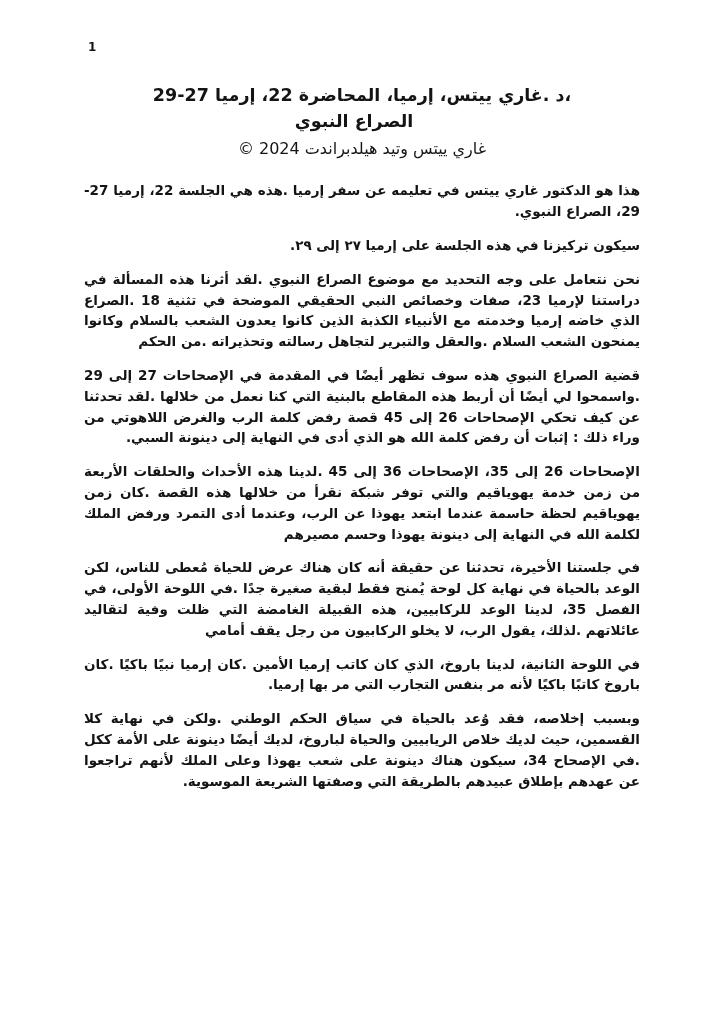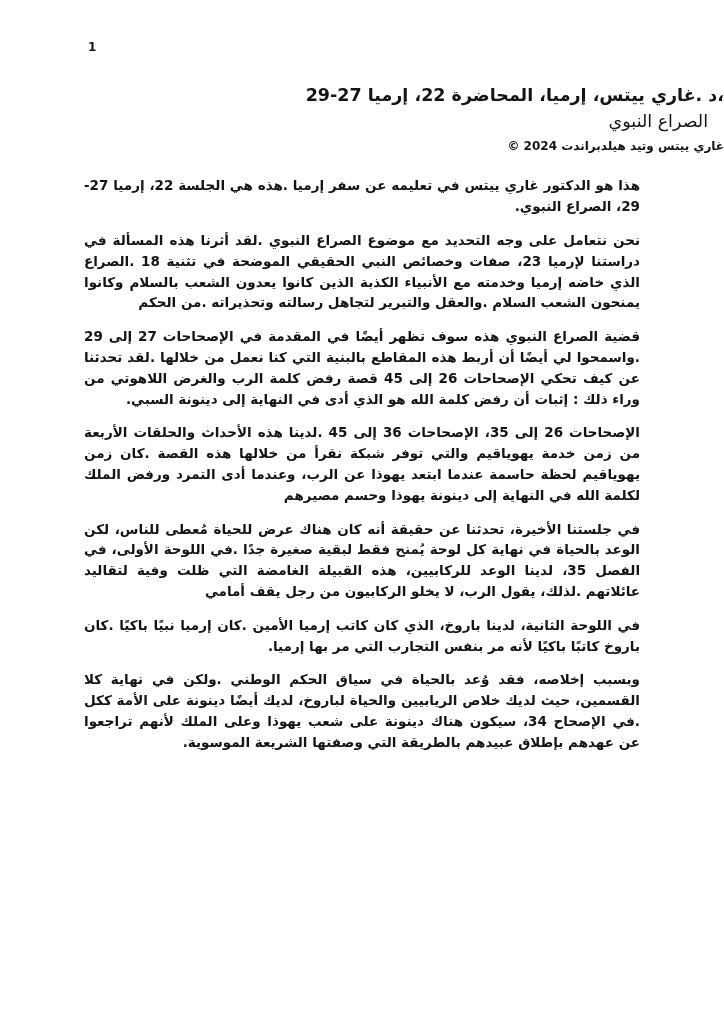--- a/index.html
+++ b/index.html
@@ -20,39 +20,39 @@
   .page-number {
     position: absolute;
     top: 40px;
     left: 88px;
     font-size: 12px;
     font-weight: 700;
     direction: ltr;
   }
   .header {
     direction: rtl;
-    text-align: right;
+    text-align: center;
     padding-top: 84px;
   }
   .title {
     margin: 0;
     font-size: 17.5px;
     line-height: 1.35;
     font-weight: 700;
   }
   .subtitle {
     margin: 2px 16px 0 0;
     font-size: 17.5px;
     line-height: 1.3;
-    font-weight: 400;
+    font-weight: 700;
   }
   .copyright {
     margin-top: 7px;
-    font-size: 12px;
-    font-weight: 700;
+    font-size: 16px;
+    font-weight: 400;
   }
   .body-text {
     direction: rtl;
     padding: 22px 84px 0 84px;
     font-size: 13.5px;
     font-weight: 700;
     line-height: 20.8px;
     text-align: justify;
   }
   .para {
@@ -67,20 +67,21 @@
   <div class="page-number">1</div>
 
   <div class="header">
     <h1 class="title">،د .غاري ييتس، إرميا، المحاضرة 22، إرميا 27-29</h1>
     <h2 class="subtitle">الصراع النبوي</h2>
     <div class="copyright">غاري ييتس وتيد هيلدبراندت 2024 ©</div>
   </div>
 
   <div class="body-text">
       <p class="para">هذا هو الدكتور غاري ييتس في تعليمه عن سفر إرميا .هذه هي الجلسة 22، إرميا 27-29، الصراع النبوي.</p>
+      <p class="para">سيكون تركيزنا في هذه الجلسة على إرميا ٢٧ إلى ٢٩.</p>
       <p class="para">نحن نتعامل على وجه التحديد مع موضوع الصراع النبوي .لقد أثرنا هذه المسألة في دراستنا لإرميا 23، صفات وخصائص النبي الحقيقي الموضحة في تثنية 18 .الصراع الذي خاضه إرميا وخدمته مع الأنبياء الكذبة الذين كانوا يعدون الشعب بالسلام وكانوا يمنحون الشعب السلام .والعقل والتبرير لتجاهل رسالته وتحذيراته .من الحكم</p>
       <p class="para">قضية الصراع النبوي هذه سوف تظهر أيضًا في المقدمة في الإصحاحات 27 إلى 29 .واسمحوا لي أيضًا أن أربط هذه المقاطع بالبنية التي كنا نعمل من خلالها .لقد تحدثنا عن كيف تحكي الإصحاحات 26 إلى 45 قصة رفض كلمة الرب والغرض اللاهوتي من وراء ذلك : إثبات أن رفض كلمة الله هو الذي أدى في النهاية إلى دينونة السبي.</p>
       <p class="para">الإصحاحات 26 إلى 35، الإصحاحات 36 إلى 45 .لدينا هذه الأحداث والحلقات الأربعة من زمن خدمة يهوياقيم والتي توفر شبكة نقرأ من خلالها هذه القصة .كان زمن يهوياقيم لحظة حاسمة عندما ابتعد يهوذا عن الرب، وعندما أدى التمرد ورفض الملك لكلمة الله في النهاية إلى دينونة يهوذا وحسم مصيرهم</p>
       <p class="para">في جلستنا الأخيرة، تحدثنا عن حقيقة أنه كان هناك عرض للحياة مُعطى للناس، لكن الوعد بالحياة في نهاية كل لوحة يُمنح فقط لبقية صغيرة جدًا .في اللوحة الأولى، في الفصل 35، لدينا الوعد للركابيين، هذه القبيلة الغامضة التي ظلت وفية لتقاليد عائلاتهم .لذلك، يقول الرب، لا يخلو الركابيون من رجل يقف أمامي</p>
       <p class="para">في اللوحة الثانية، لدينا باروخ، الذي كان كاتب إرميا الأمين .كان إرميا نبيًا باكيًا .كان باروخ كاتبًا باكيًا لأنه مر بنفس التجارب التي مر بها إرميا.</p>
       <p class="para">وبسبب إخلاصه، فقد وُعد بالحياة في سياق الحكم الوطني .ولكن في نهاية كلا القسمين، حيث لديك خلاص الريابيين والحياة لباروخ، لديك أيضًا دينونة على الأمة ككل .في الإصحاح 34، سيكون هناك دينونة على شعب يهوذا وعلى الملك لأنهم تراجعوا عن عهدهم بإطلاق عبيدهم بالطريقة التي وصفتها الشريعة الموسوية.</p>
     </div>
 
 </div>
 

